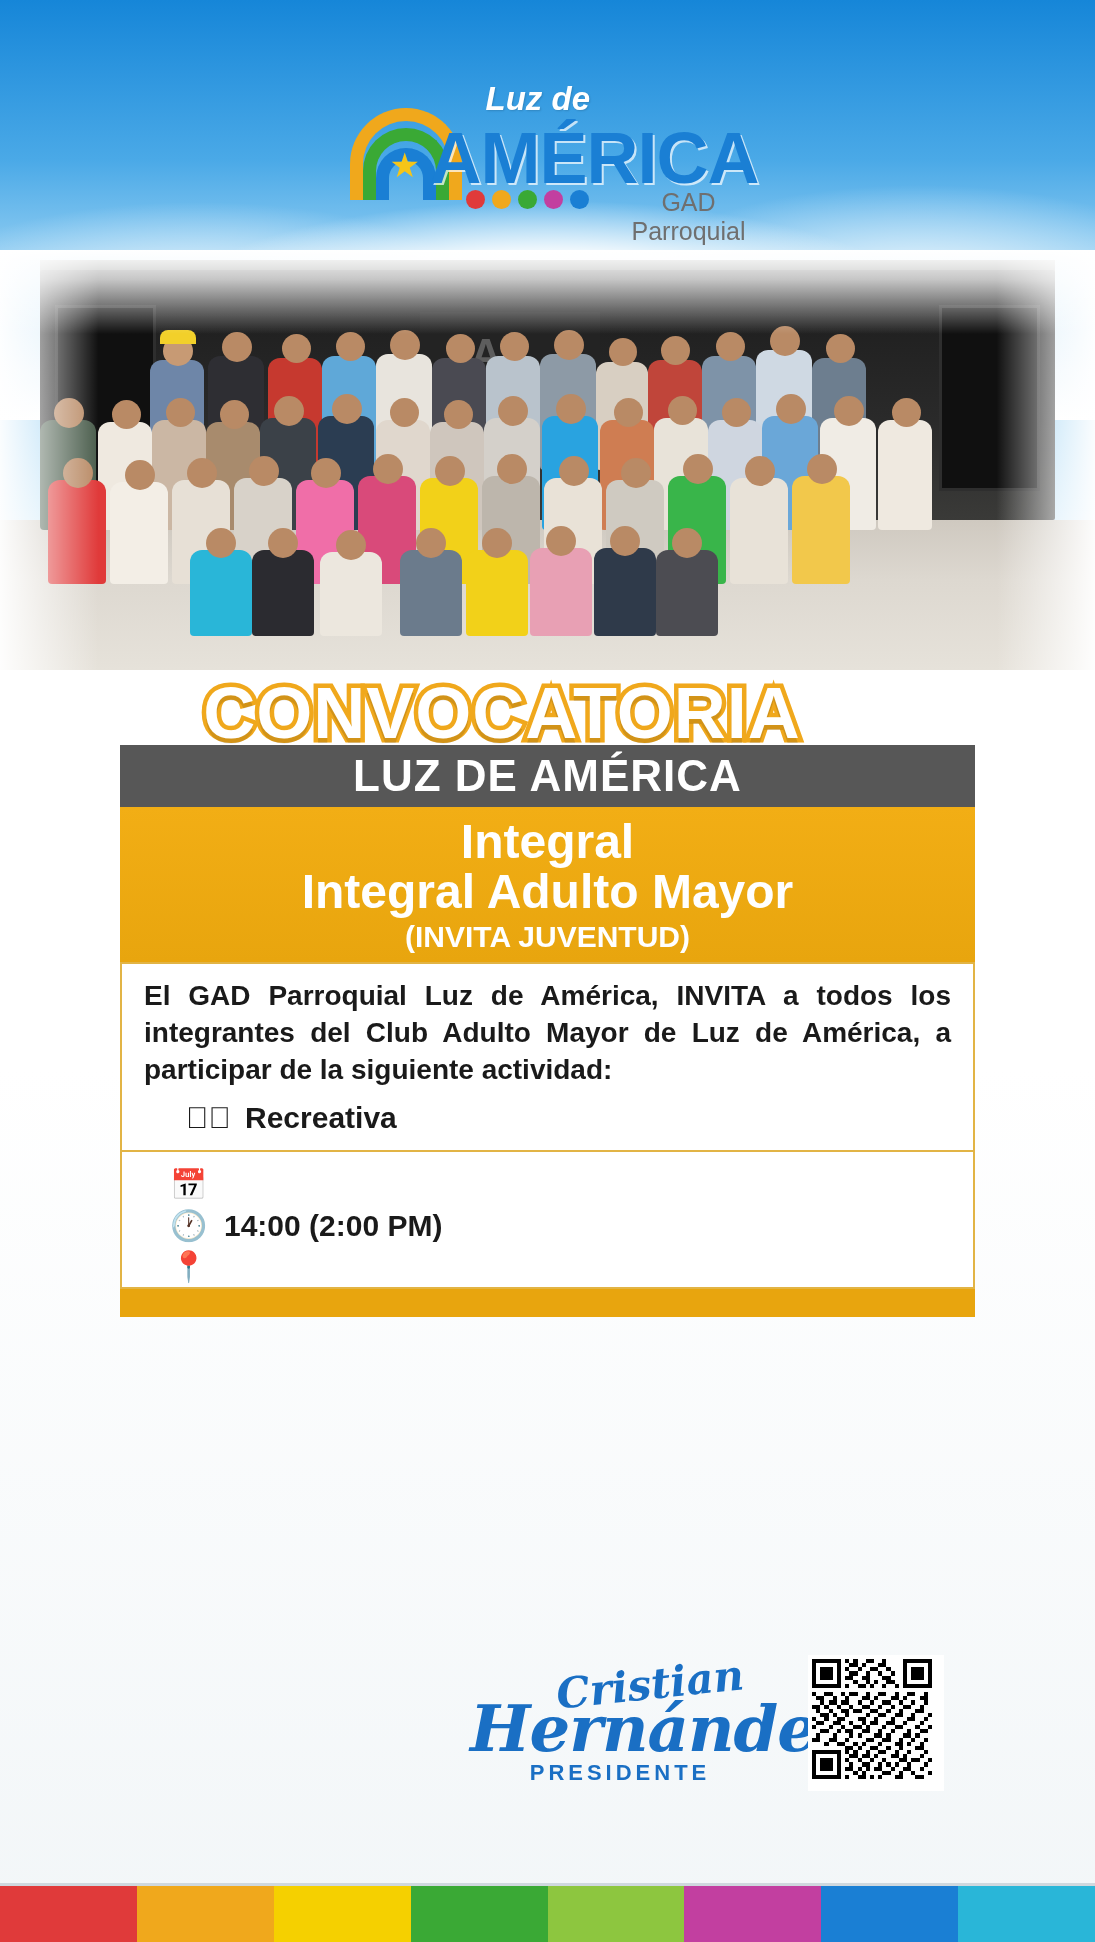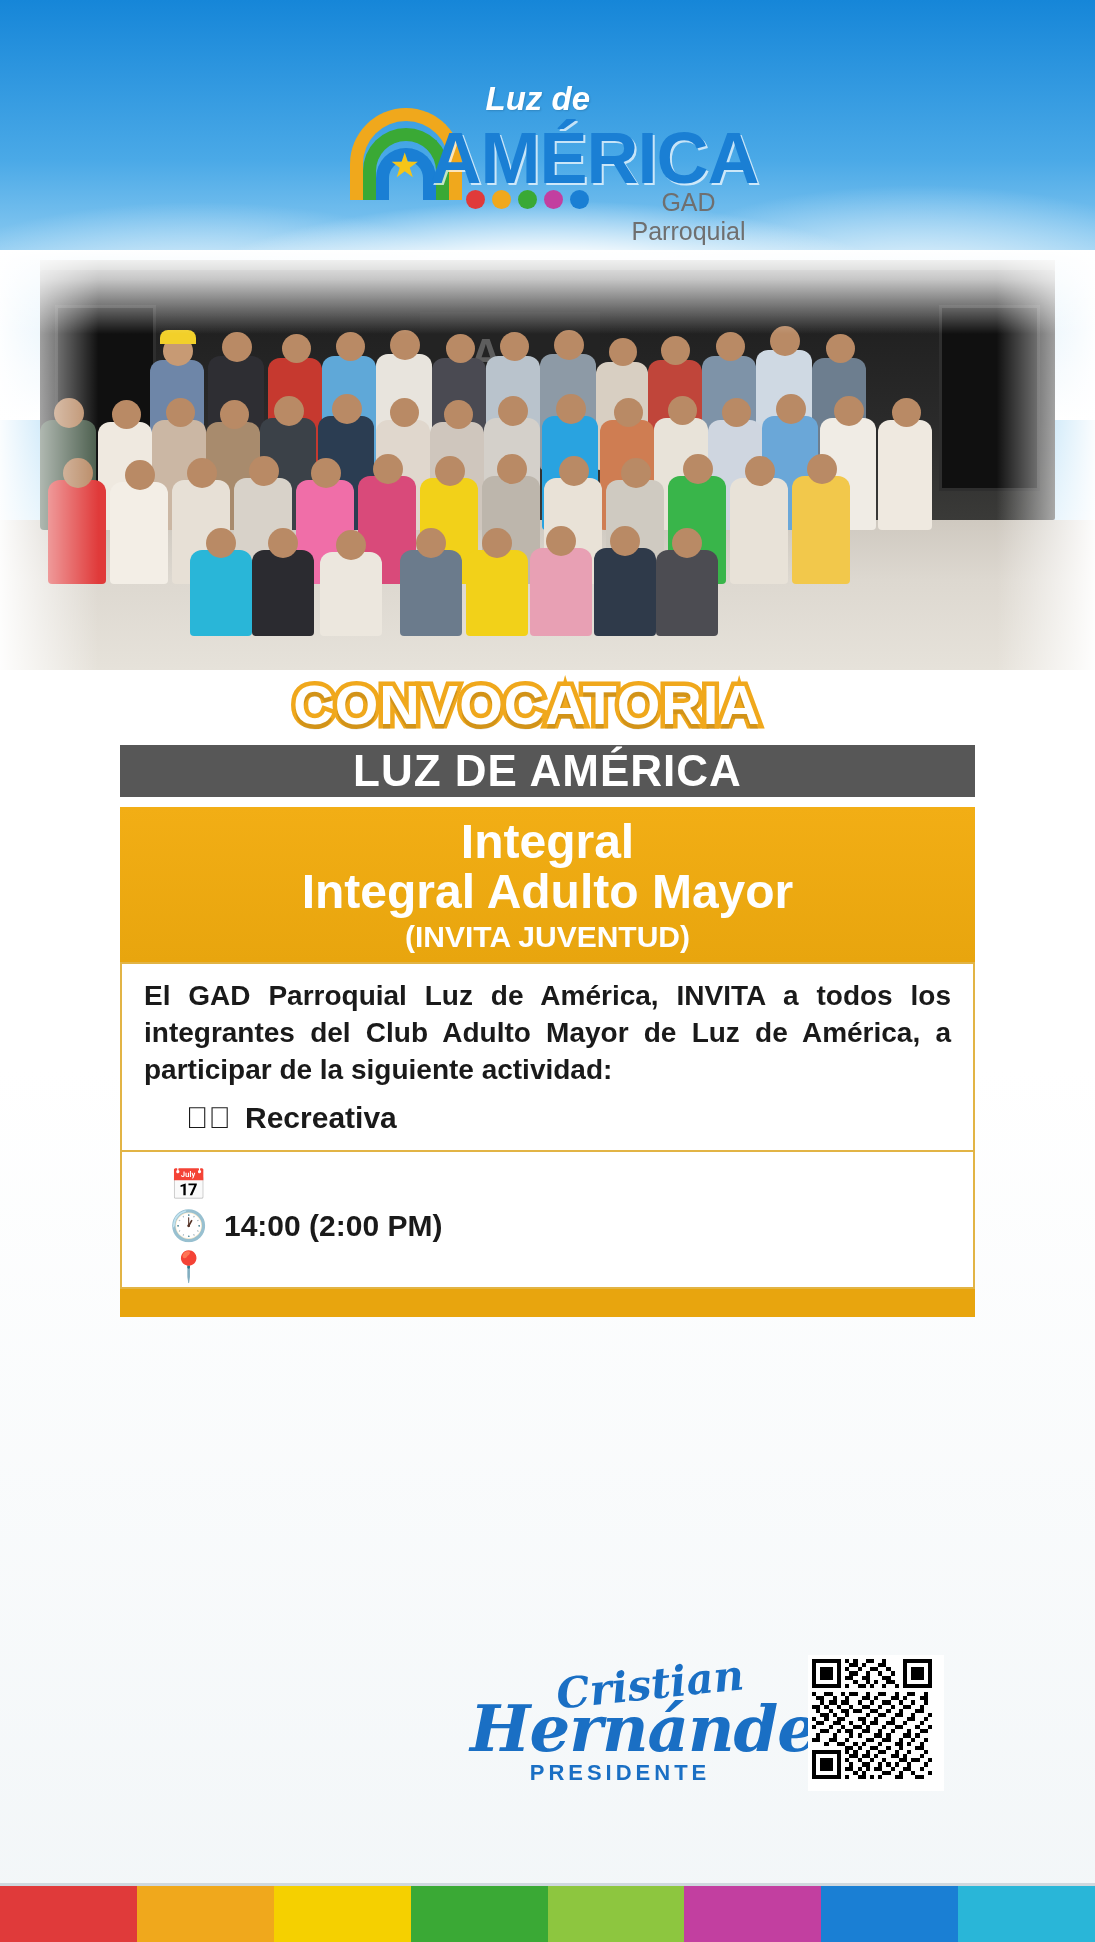--- a/index.html
+++ b/index.html
@@ -174,35 +174,34 @@
   .crowd { position: absolute; inset: 0; z-index: 3; }
   .p { position: absolute; border-radius: 12px 12px 4px 4px; }
   .head { position: absolute; border-radius: 50%; background: #b98a65; }
 
   
   .convocatoria {
     position: absolute;
     top: 672px;
     left: 0; width: 1004px;
     text-align: center;
-    font-size: 56px;
+    font-size: 72px;
     font-weight: bold;
     color: #ffffff;
     letter-spacing: 1px;
     -webkit-text-stroke: 9px #f0a81c;
     paint-order: stroke fill;
     text-shadow: 0 5px 0 rgba(0,0,0,0.12);
-    padding-left: 25px;
   }
   .band-grey {
     position: absolute;
     top: 745px;
     left: 120px;
     width: 855px;
-    height: 52px;
+    height: 62px;
     background: #575757;
     display: flex;
     align-items: center;
     justify-content: center;
   }
   .band-grey span {
     color: #ffffff;
     font-size: 44px;
     font-weight: bold;
     letter-spacing: 1px;

